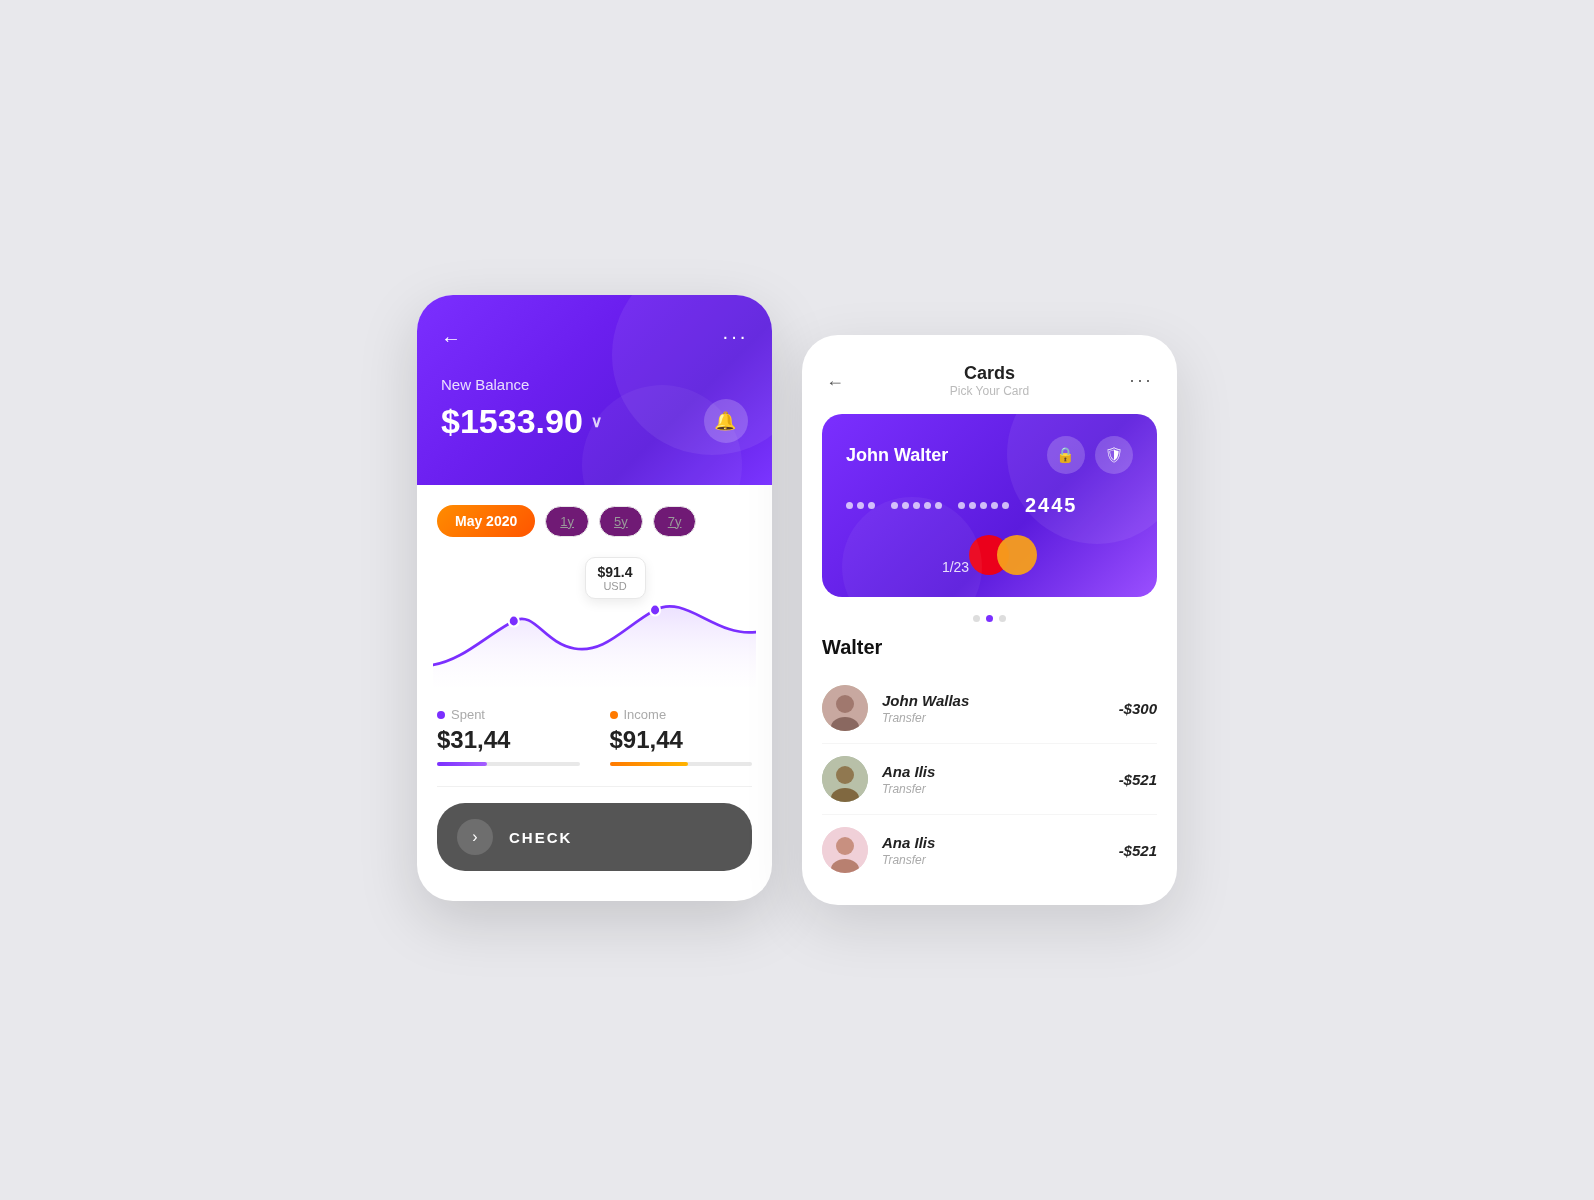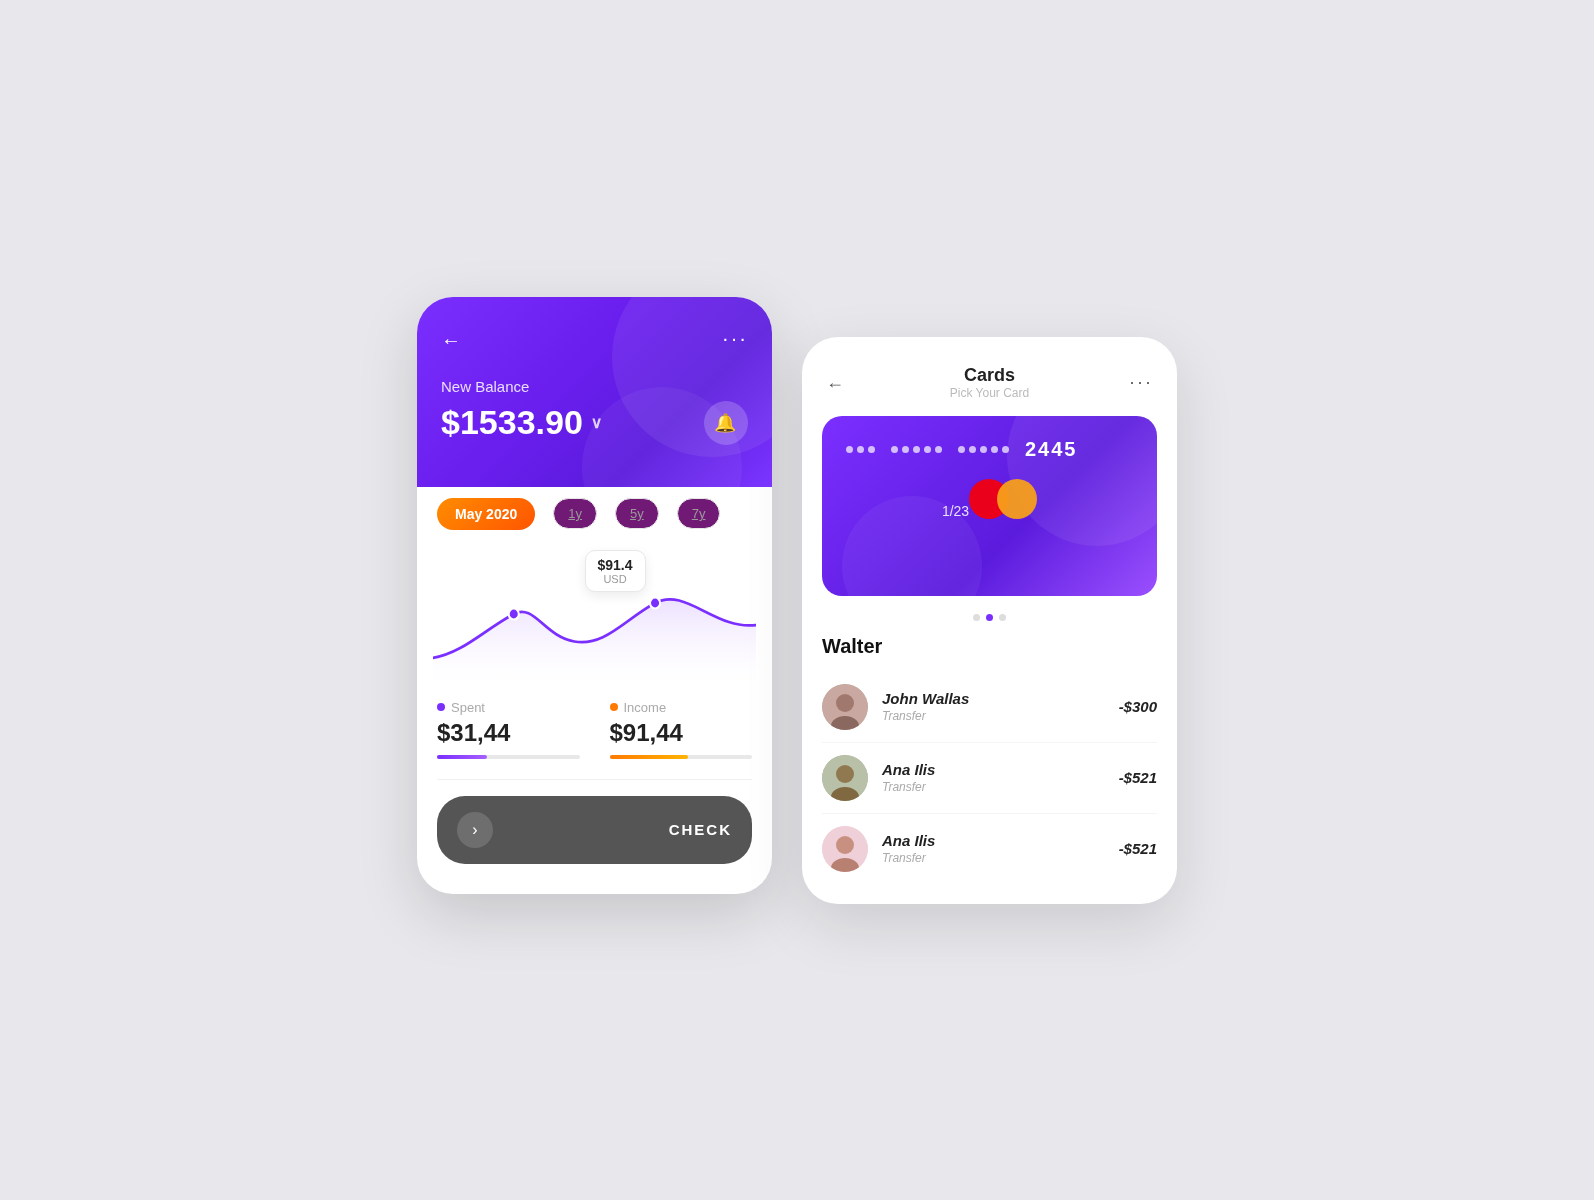--- a/index.html
+++ b/index.html
@@ -102,22 +102,22 @@
       font-size: 18px;
       cursor: pointer;
       position: relative;
       z-index: 2;
     }
 
     
     .period-row {
       display: flex;
       align-items: center;
-      gap: 18px;
-      padding: 11px 20px 10px;
+      gap: 10px;
+      padding: 20px 20px 10px;
     }
     .period-active {
       background: linear-gradient(135deg, #FF8C00, #FF5500);
       color: #fff;
       border: none;
       border-radius: 20px;
       padding: 8px 18px;
       font-size: 14px;
       font-weight: 600;
       cursor: pointer;
@@ -229,21 +229,21 @@
       background: rgba(255,255,255,0.15);
       border-radius: 50%;
       display: flex; align-items: center; justify-content: center;
       color: #fff;
       font-size: 16px;
       margin-right: 16px;
       flex-shrink: 0;
     }
     .check-label {
       flex: 1;
-      text-align: right;
+      text-align: left;
       color: #fff;
       font-size: 15px;
       font-weight: 700;
       letter-spacing: 2px;
     }
 
     
     .right-phone {
       width: 375px;
       background: #fff;
@@ -528,20 +528,31 @@
       <span class="rh-back">←</span>
       <div class="rh-title-block">
         <div class="rh-title">Cards</div>
         <div class="rh-subtitle">Pick Your Card</div>
       </div>
       <span class="rh-dots">···</span>
     </div>
 
     <div class="card-wrapper">
       <div class="credit-card">
+        <div class="card-top">
+          <span class="card-name">John Walter</span>
+          <div class="card-icons">
+            <div class="card-icon-btn">
+              <span>🔒</span>
+            </div>
+            <div class="card-icon-btn">
+              <span>🛡</span>
+            </div>
+          </div>
+        </div>
         <div class="card-number-row">
           <div class="card-dots">
             <div class="card-dot"></div>
               <div class="card-dot"></div>
               <div class="card-dot"></div>
           </div>
           <div class="card-dots">
             <div class="card-dot"></div>
               <div class="card-dot"></div>
               <div class="card-dot"></div>

